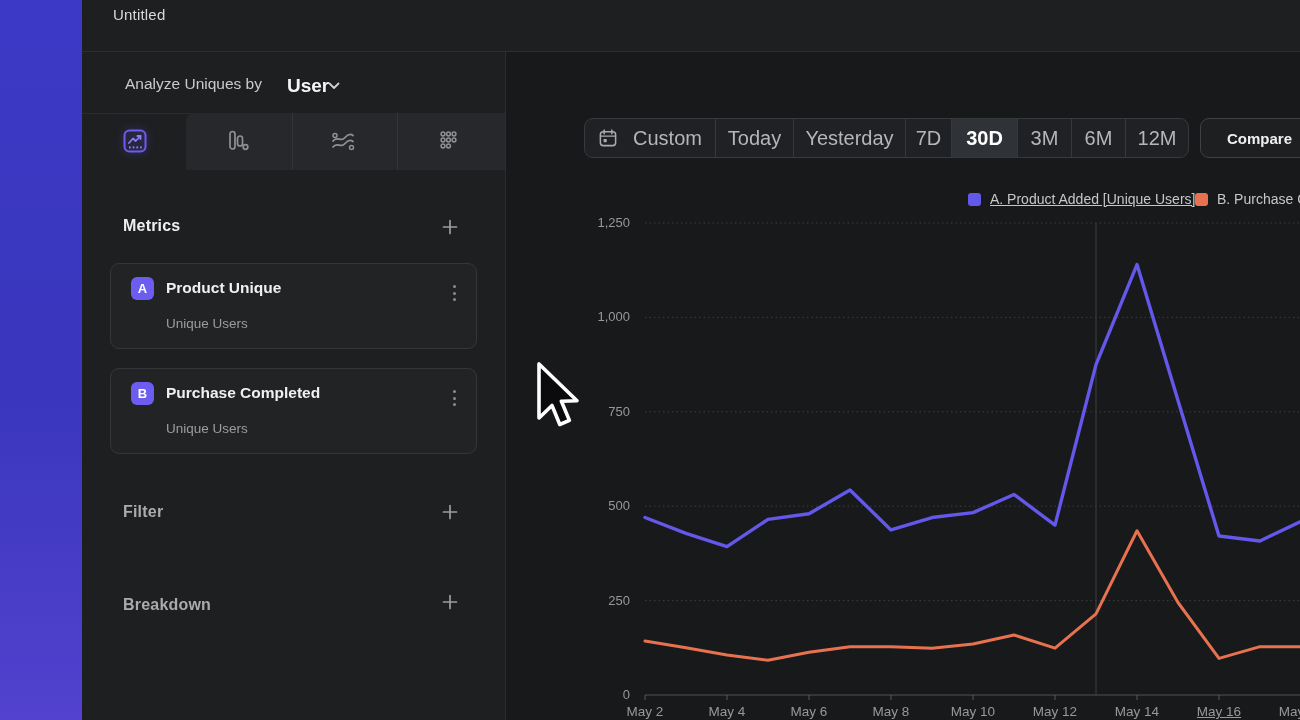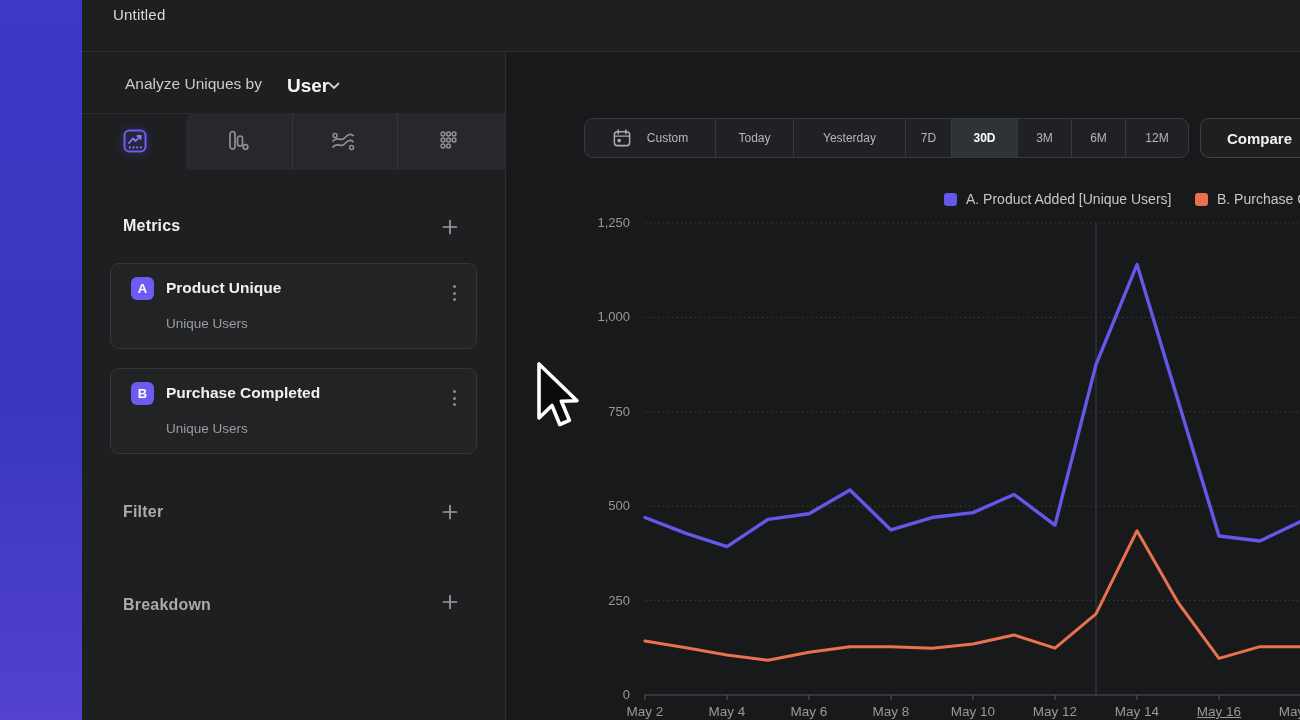--- a/index.html
+++ b/index.html
@@ -36,21 +36,21 @@
                 font-size:13px;font-weight:700;display:flex;align-items:center;justify-content:center;}
   .metric-title{left:55px;top:15px;font-size:15.5px;font-weight:700;color:#eef0f1;}
   .metric-sub{left:55px;top:52px;font-size:13.5px;color:#9b9da0;}
   .kebab{left:338px;top:17px;display:flex;flex-direction:column;gap:3.5px;padding:4px;cursor:pointer;}
   .kebab i{width:3px;height:3px;border-radius:50%;background:#8a8c8e;}
 
   
   .chart-panel{left:506px;top:52px;width:794px;height:668px;background:#18191b;}
 
   .range-bar{left:78px;top:66px;height:40px;display:flex;background:#1f2124;border:1px solid #37393c;border-radius:9px;box-sizing:border-box;overflow:hidden;}
-  .range-cell{display:flex;align-items:center;justify-content:center;gap:15px;font-size:12px;color:#b4b6b8;
+  .range-cell{display:flex;align-items:center;justify-content:center;gap:15px;font-size:20px;color:#b4b6b8;
               border-right:1px solid #36383b;box-sizing:border-box;cursor:pointer;white-space:nowrap;}
   .range-cell:last-child{border-right:none;}
   .range-cell.selected{background:#2f3236;color:#ffffff;font-weight:700;}
   .compare-btn{left:694px;top:66px;width:130px;height:40px;border:1px solid #3f4144;border-radius:9px;background:#1d1f21;
                color:#eef0f1;font-size:15px;font-weight:700;display:flex;align-items:center;padding-left:26px;box-sizing:border-box;cursor:pointer;}
 
   .legend-item{position:absolute;top:139px;display:flex;align-items:center;gap:9px;font-size:14px;color:#c5c7c9;white-space:nowrap;}
   .legend-swatch{width:13px;height:13px;border-radius:3px;flex:0 0 auto;}
 
   #chart-svg{position:absolute;left:0;top:0;}
@@ -205,21 +205,21 @@
       <div class="range-cell" style="width:54px;">
           <span>6M</span>
         </div>
       <div class="range-cell" style="width:62px;">
           <span>12M</span>
         </div>
     </div>
 
     <div class="abs compare-btn">Compare</div>
 
-    <div class="legend-item" style="left:438px;">
+    <div class="legend-item" style="left:462px;text-decoration:underline;">
       <span class="legend-swatch" style="background: rgb(99, 88, 234);"></span>
       <span>A. Product Added [Unique Users]</span>
     </div>
     <div class="legend-item" style="left:689px;">
       <span class="legend-swatch" style="background: rgb(232, 114, 79);"></span>
       <span>B. Purchase Completed [Unique Users]</span>
     </div>
 
     <svg id="chart-svg" width="794" height="668" viewBox="0 0 794 668">
         <line x1="139" x2="794" y1="643" y2="643" stroke="#515356" stroke-width="1.2"></line>

